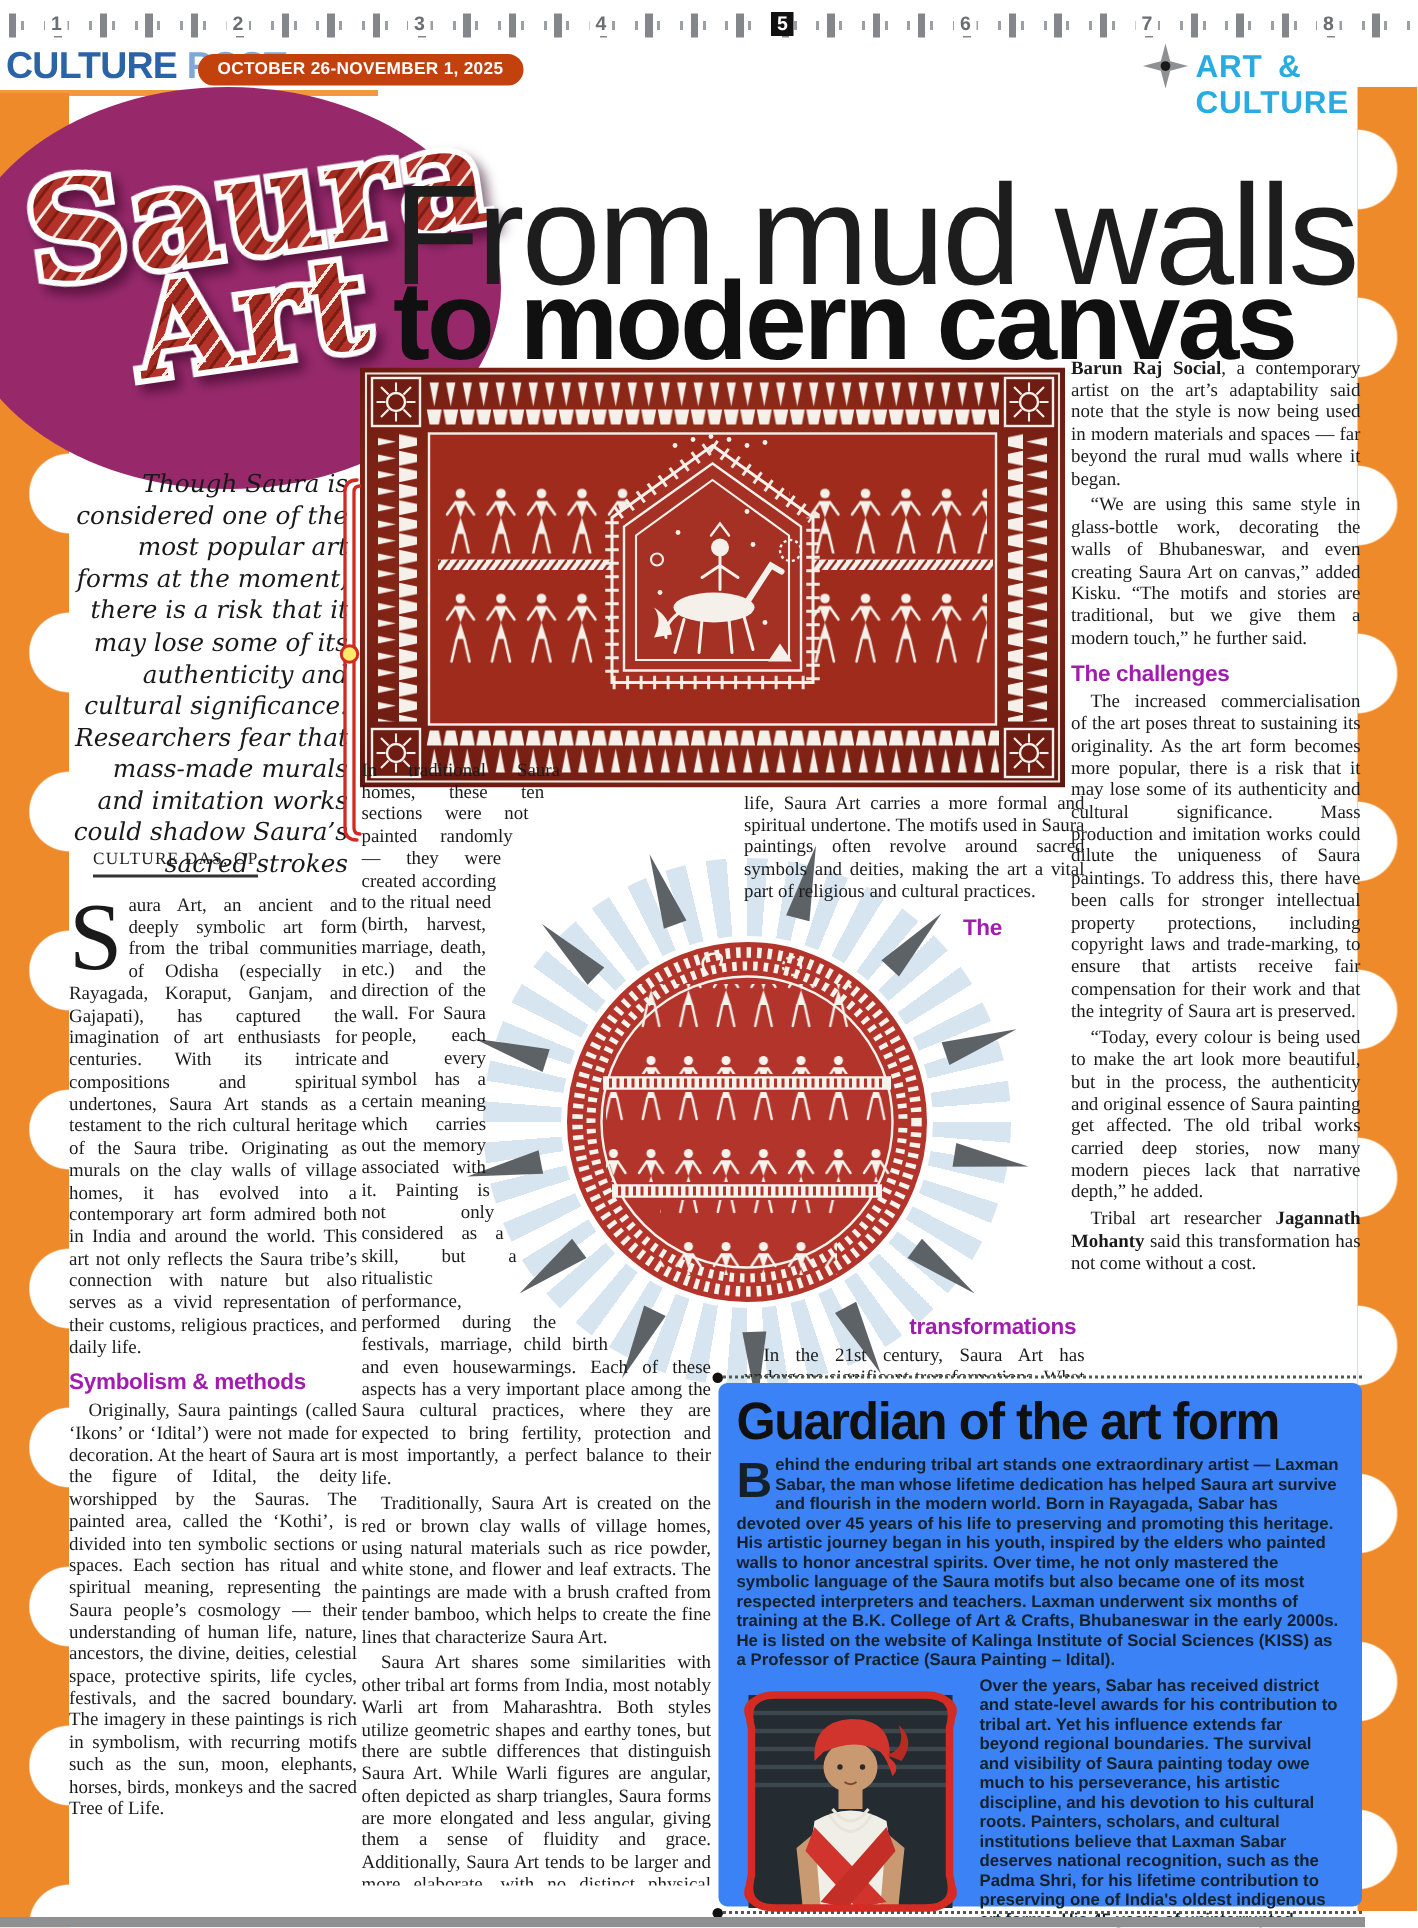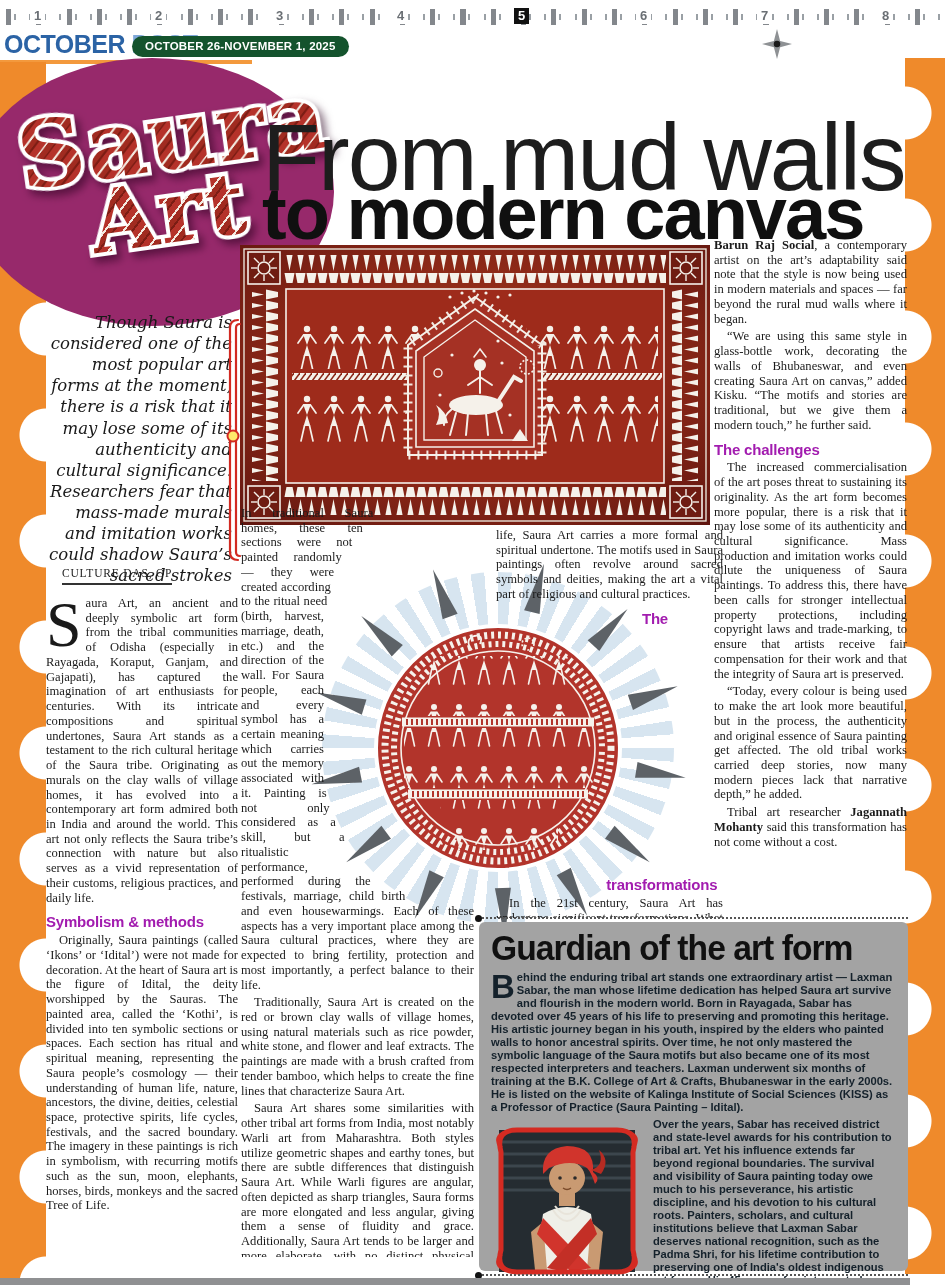--- a/index.html
+++ b/index.html
@@ -13,21 +13,21 @@
     background:repeating-linear-gradient(to right,#9aa0a5 0 2px,transparent 2px 15.15px);}
   .rnum{position:absolute;top:2px;font:700 13px/16px "Liberation Sans",sans-serif;color:#6a6f74;background:#fff;padding:0 4px;}
   .rnum.hl{background:#111;color:#fff;}
   .n1{left:30px}.n2{left:151px}.n3{left:272px}.n4{left:393px}.n5{left:514px}
   .n6{left:636px}.n7{left:757px}.n8{left:878px}
 
   
   .brand{position:absolute;left:4px;top:31px;font:700 25px/26px "Liberation Sans",sans-serif;letter-spacing:-.5px;}
   .brand .sunday{color:#2b63a5}.brand .post{color:#7fa8d9}
   .brand-underline{position:absolute;left:0;top:60px;width:252px;height:4px;background:#f3993d;}
-  .date-pill{position:absolute;left:132px;top:36px;height:21px;border-radius:11px;background:#14532d;
+  .date-pill{position:absolute;left:132px;top:36px;height:21px;border-radius:11px;background:#c2410c;
     color:#fff;font:700 11.5px/21px "Liberation Sans",sans-serif;padding:0 13px;letter-spacing:.2px;}
   .compass{position:absolute;left:762px;top:29px;width:30px;height:30px;}
   .section{position:absolute;left:797px;top:33px;font:700 21px/24px "Liberation Sans",sans-serif;color:#29abe2;letter-spacing:.5px;word-spacing:4px;}
 
   
   .border-left{position:absolute;left:0;top:62px;width:46px;height:1223px;background-color:#ef8a2b;z-index:1;
     background-image:radial-gradient(circle 27px at 46px 55px,#fff 26px,rgba(255,255,255,0) 27px);
     background-size:46px 106px;background-repeat:repeat-y;}
   .border-right{position:absolute;right:0;top:58px;width:40px;height:1216px;background-color:#ef8a2b;z-index:1;
     background-image:radial-gradient(circle 27px at 0 55px,#fff 26px,rgba(255,255,255,0) 27px);
@@ -75,21 +75,21 @@
   
   .burst{position:absolute;left:322px;top:572px;width:352px;height:352px;border-radius:50%;z-index:4;
     background:repeating-conic-gradient(#d7e5f0 0deg 4.5deg,rgba(255,255,255,0) 4.5deg 9deg);}
   .circle-art{position:absolute;left:322px;top:572px;z-index:4;overflow:visible;}
 
   
   .dotline{position:absolute;left:479px;width:429px;border-top:2px dotted #555;z-index:6;}
   .dotline::before{content:"";position:absolute;left:-4px;top:-4px;width:7px;height:7px;border-radius:50%;background:#111;}
   .dl-top{top:917px;}
   .dl-bottom{top:1274px;}
-  .guardian{position:absolute;left:479px;top:922px;width:429px;height:349px;background:#a3a3a3;border-radius:6px;
+  .guardian{position:absolute;left:479px;top:922px;width:429px;height:349px;background:#3b82f6;border-radius:6px;
     padding:6px 12px;box-sizing:border-box;z-index:5;font:700 11.2px/1.16 "Liberation Sans",sans-serif;color:#14212b;}
   .g-title{margin:2px 0 6px;font:700 35px/1 "Liberation Sans",sans-serif;color:#101010;letter-spacing:-1px;
     transform:scaleX(.96);transform-origin:left;}
   .g-p1{margin:0 0 4px;text-align:left;}
   .g-drop{float:left;font:700 33px/0.85 "Liberation Sans",sans-serif;padding:2px 2px 0 0;}
   .g-row{overflow:hidden;}
   .g-photo{float:left;width:152px;margin:4px 10px 0 0;}
   .g-p2{margin:0;text-align:left;}
 
   .bottom-bar{position:absolute;left:0;top:1278px;width:910px;height:7px;background:#8f9092;z-index:7;}
@@ -108,29 +108,30 @@
     <span class="rnum n2">2</span>
     <span class="rnum n3">3</span>
     <span class="rnum n4">4</span>
     <span class="rnum n5 hl">5</span>
     <span class="rnum n6">6</span>
     <span class="rnum n7">7</span>
     <span class="rnum n8">8</span>
   </div>
 
   <div class="brand">
-    <span class="sunday">OCTOBER</span>
+    <span class="sunday">CULTURE</span>
     <span class="post">POST</span>
   </div>
   <div class="brand-underline"></div>
   <div class="date-pill">OCTOBER 26-NOVEMBER 1, 2025</div>
   <svg class="compass" viewBox="0 0 24 24">
     <path d="M12 0 L14.5 9.5 L24 12 L14.5 14.5 L12 24 L9.5 14.5 L0 12 L9.5 9.5 Z" fill="#8e9194"></path>
     <circle cx="12" cy="12" r="2.6" fill="#1a1a1a"></circle>
   </svg>
+  <div class="section">ART &amp; CULTURE</div>
 
   <div class="border-left"></div>
   <div class="border-right"></div>
 
   <div class="logo-blob">
     <div class="logo-rot">
       <div class="lw lw1">
         <span class="lo">Saura</span>
         <span class="lf">Saura</span>
       </div>

